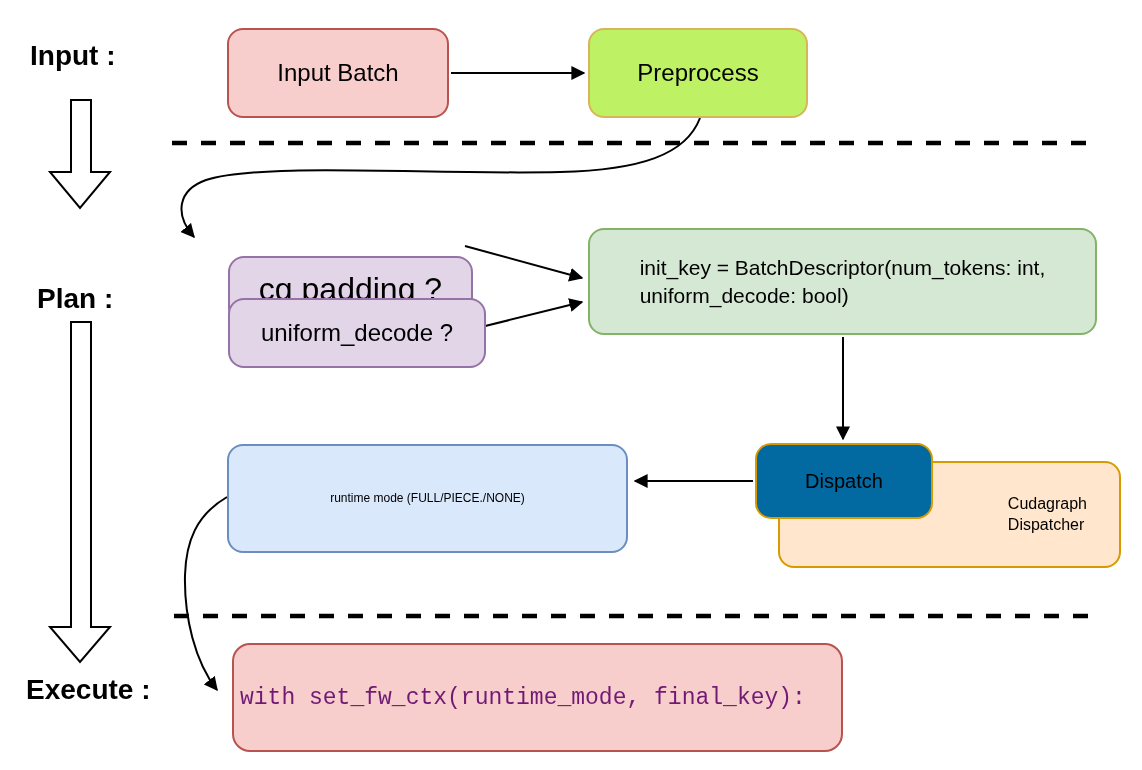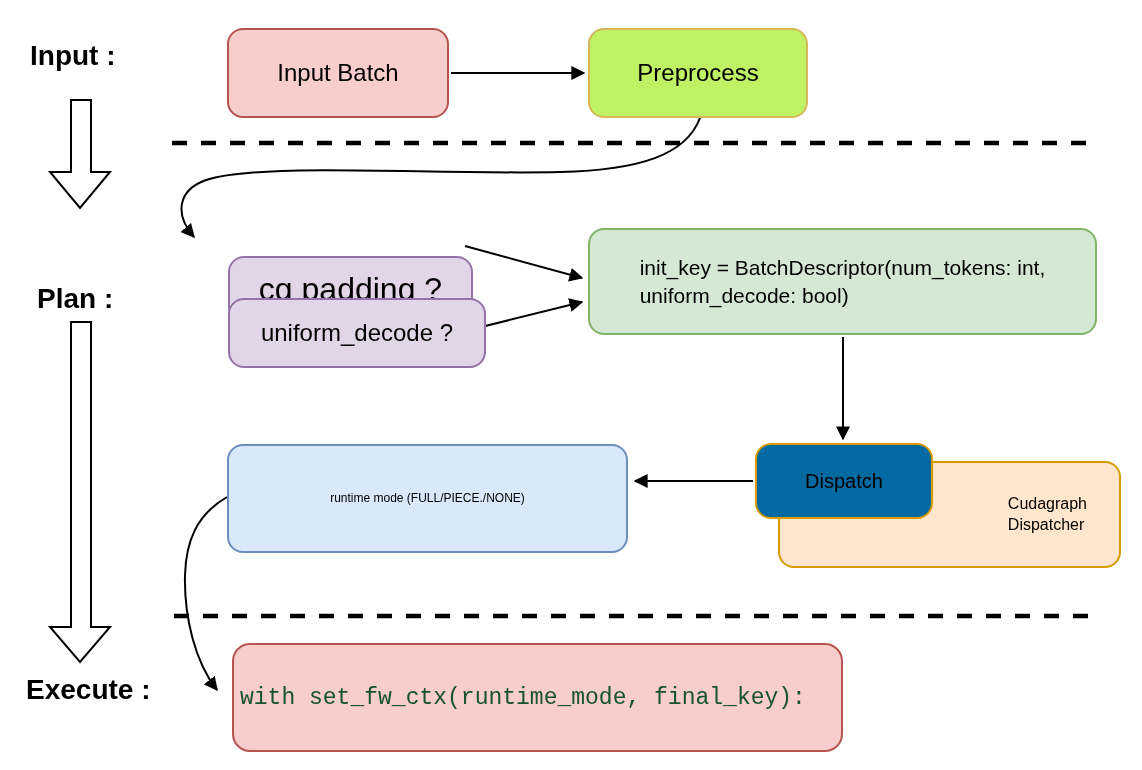--- a/index.html
+++ b/index.html
@@ -30,21 +30,21 @@
   .box-cg-padding  {left:228px;top:212px;width:245px;height:68px;font-size:32px;margin-top:44px;}
   .box-uniform     {left:228px;top:298px;width:258px;height:70px;font-size:24px;}
   .box-init-key    {left:588px;top:228px;width:509px;height:107px;font-size:21px;}
   .box-cudagraph   {left:755px;top:461px;width:343px;height:107px;font-size:16px;
                     justify-content:flex-end;padding-right:32px;margin-left:23px;}
   .box-dispatch    {left:755px;top:443px;width:178px;height:76px;font-size:20px;z-index:2;}
   .box-runtime     {left:227px;top:444px;width:401px;height:109px;font-size:12px;}
   .box-code{
     left:232px;top:643px;width:611px;height:109px;border-radius:18px;
     font-family:"Liberation Mono",monospace;font-size:23px;line-height:30px;
-    color:#14532d;justify-content:flex-start;text-align:left;padding-left:6px;
+    color:#701a75;justify-content:flex-start;text-align:left;padding-left:6px;
   }
   .box-code .lines{align-items:flex-start;}
   .pre{white-space:pre;}
   svg.overlay{position:absolute;left:0;top:0;z-index:1;}
   .node{z-index:1;}
 </style>
 </head>
 <body>
 
 <div class="canvas">

